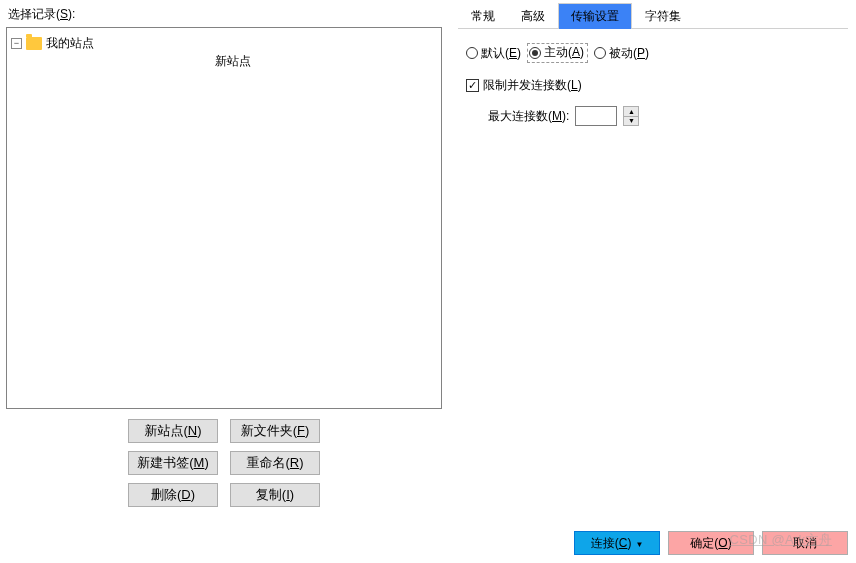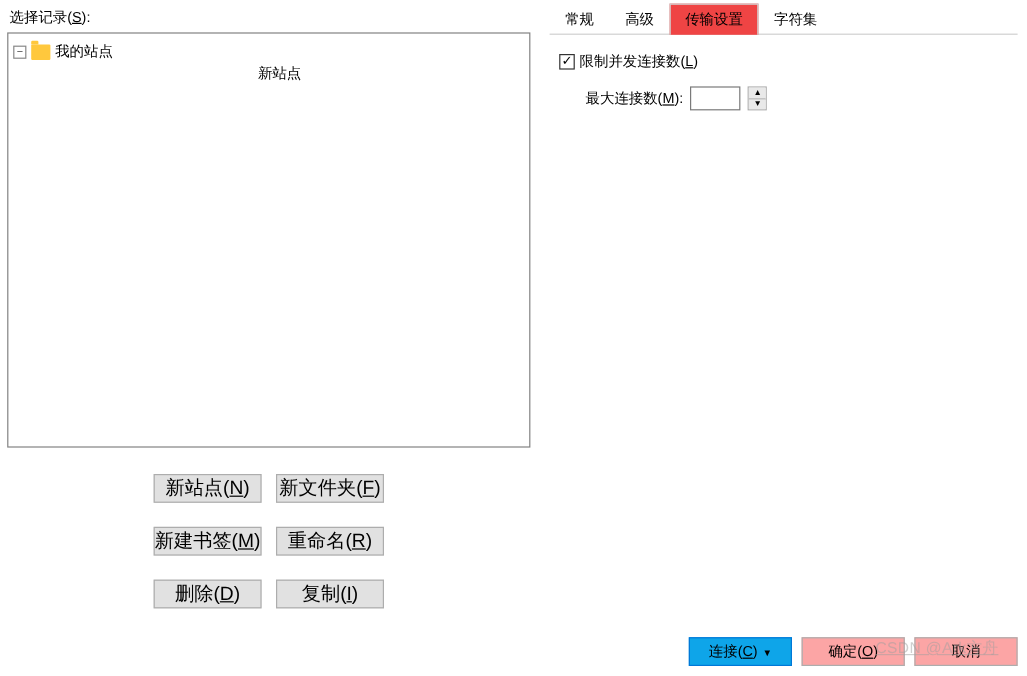--- a/index.html
+++ b/index.html
@@ -91,25 +91,24 @@
       display: grid;
       grid-template-columns: 90px 90px;
       grid-gap: 8px 12px;
       margin-top: 10px;
       justify-content: center;
     }
     .btn {
       height: 24px;
       background: #e1e1e1;
       border: 1px solid #adadad;
-      font-size: 16px;
+      font-size: 13px;
       font-family: inherit;
       cursor: pointer;
       padding: 0;
-      margin-top: 12px;
     }
     .right-panel {
       flex: 1;
       padding: 0 8px 6px 8px;
       display: flex;
       flex-direction: column;
     }
     .tabs {
       display: flex;
       border-bottom: 1px solid #d0d0d0;
@@ -119,21 +118,21 @@
       padding: 4px 12px;
       border: 1px solid transparent;
       border-bottom: none;
       cursor: pointer;
       position: relative;
       top: 1px;
       background: transparent;
     }
     .tab.active {
       border-color: #d0d0d0;
-      background: #ef4444;
+      background: #3b82f6;
     }
     .tab-content { padding: 14px 8px; }
     .field-label { margin-bottom: 8px; }
     .radio-row {
       display: flex;
       gap: 6px;
       margin-bottom: 14px;
       align-items: center;
     }
     .radio-item {
@@ -286,20 +285,34 @@
   </div>
 
   <div class="right-panel">
     <div class="tabs">
       <div class="tab">常规</div>
       <div class="tab">高级</div>
       <div class="tab active">传输设置</div>
       <div class="tab">字符集</div>
     </div>
     <div class="tab-content">
+      <div class="radio-row">
+        <span class="radio-item">
+          <span class="radio-circle"></span>
+          <span>默认(<u>E</u>)</span>
+        </span>
+        <span class="radio-item dashed">
+          <span class="radio-circle checked"></span>
+          <span>主动(<u>A</u>)</span>
+        </span>
+        <span class="radio-item">
+          <span class="radio-circle"></span>
+          <span>被动(<u>P</u>)</span>
+        </span>
+      </div>
       <div class="checkbox-row">
         <span class="checkbox checked"></span>
         <span>限制并发连接数(<u>L</u>)</span>
       </div>
       <div class="number-row">
         <span>最大连接数(<u>M</u>):</span>
         <input class="number-input" value="10" style="">
         <div class="spinner">
           <button class="spin-btn">▲</button>
           <button class="spin-btn">▼</button>

